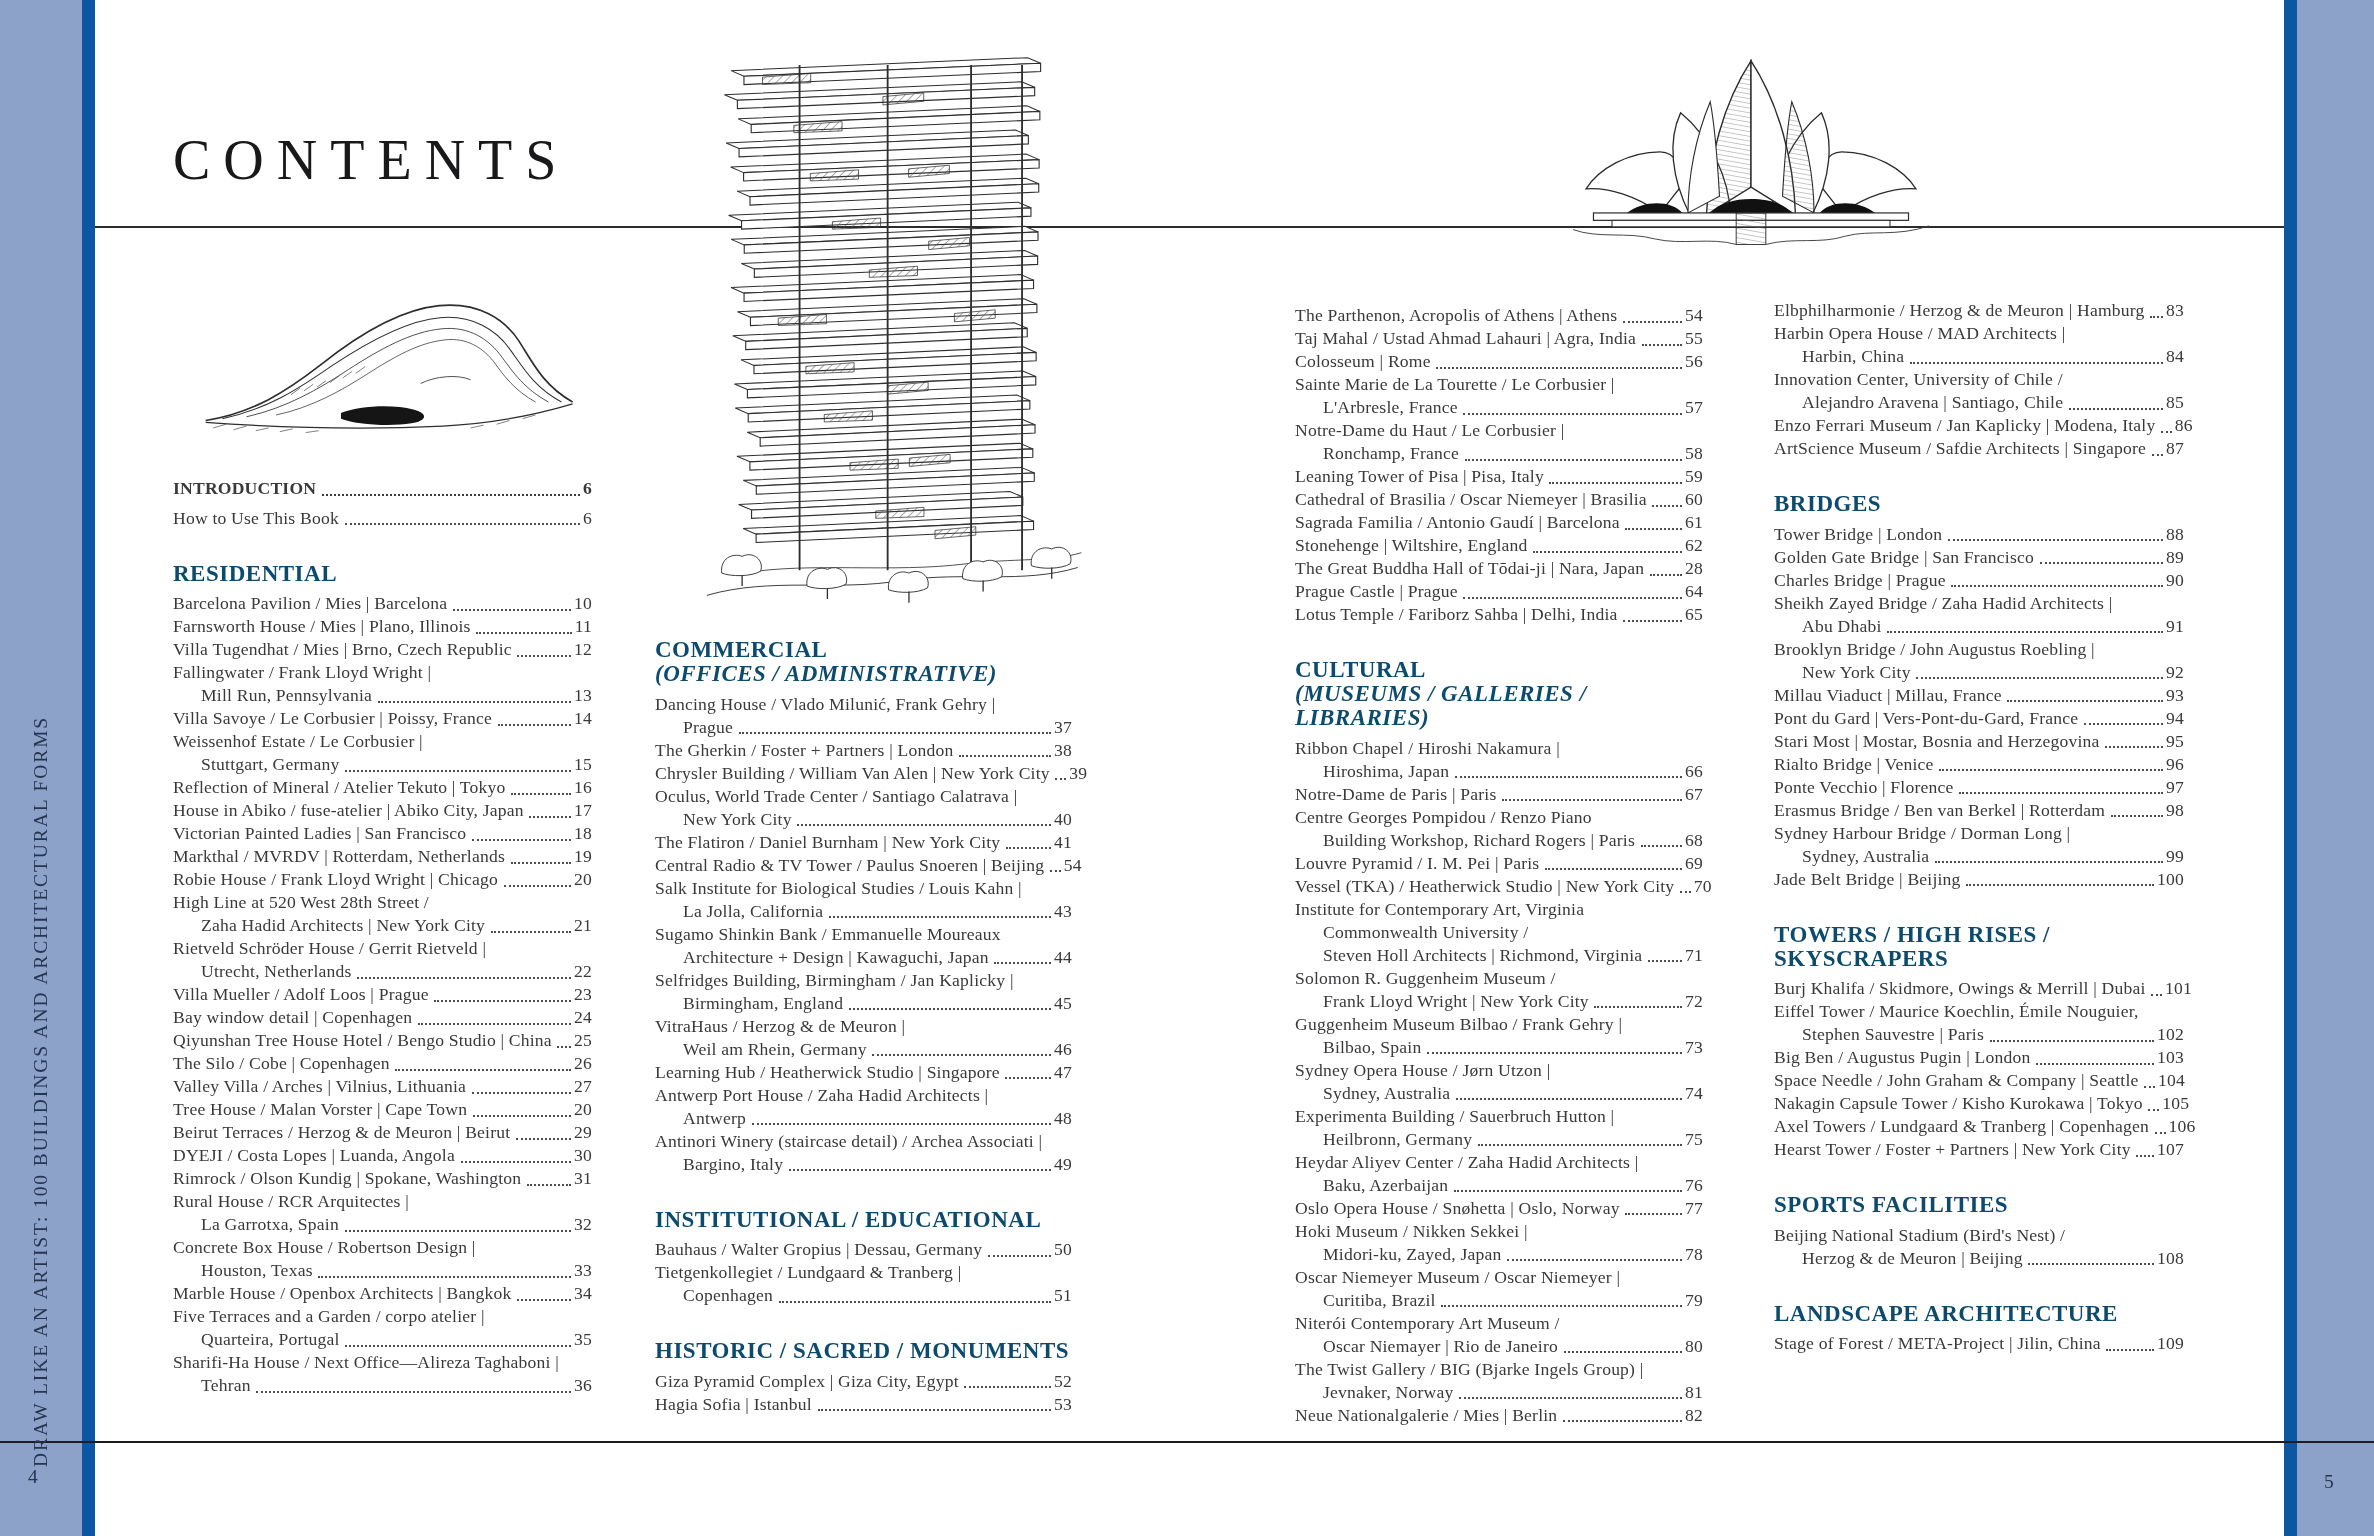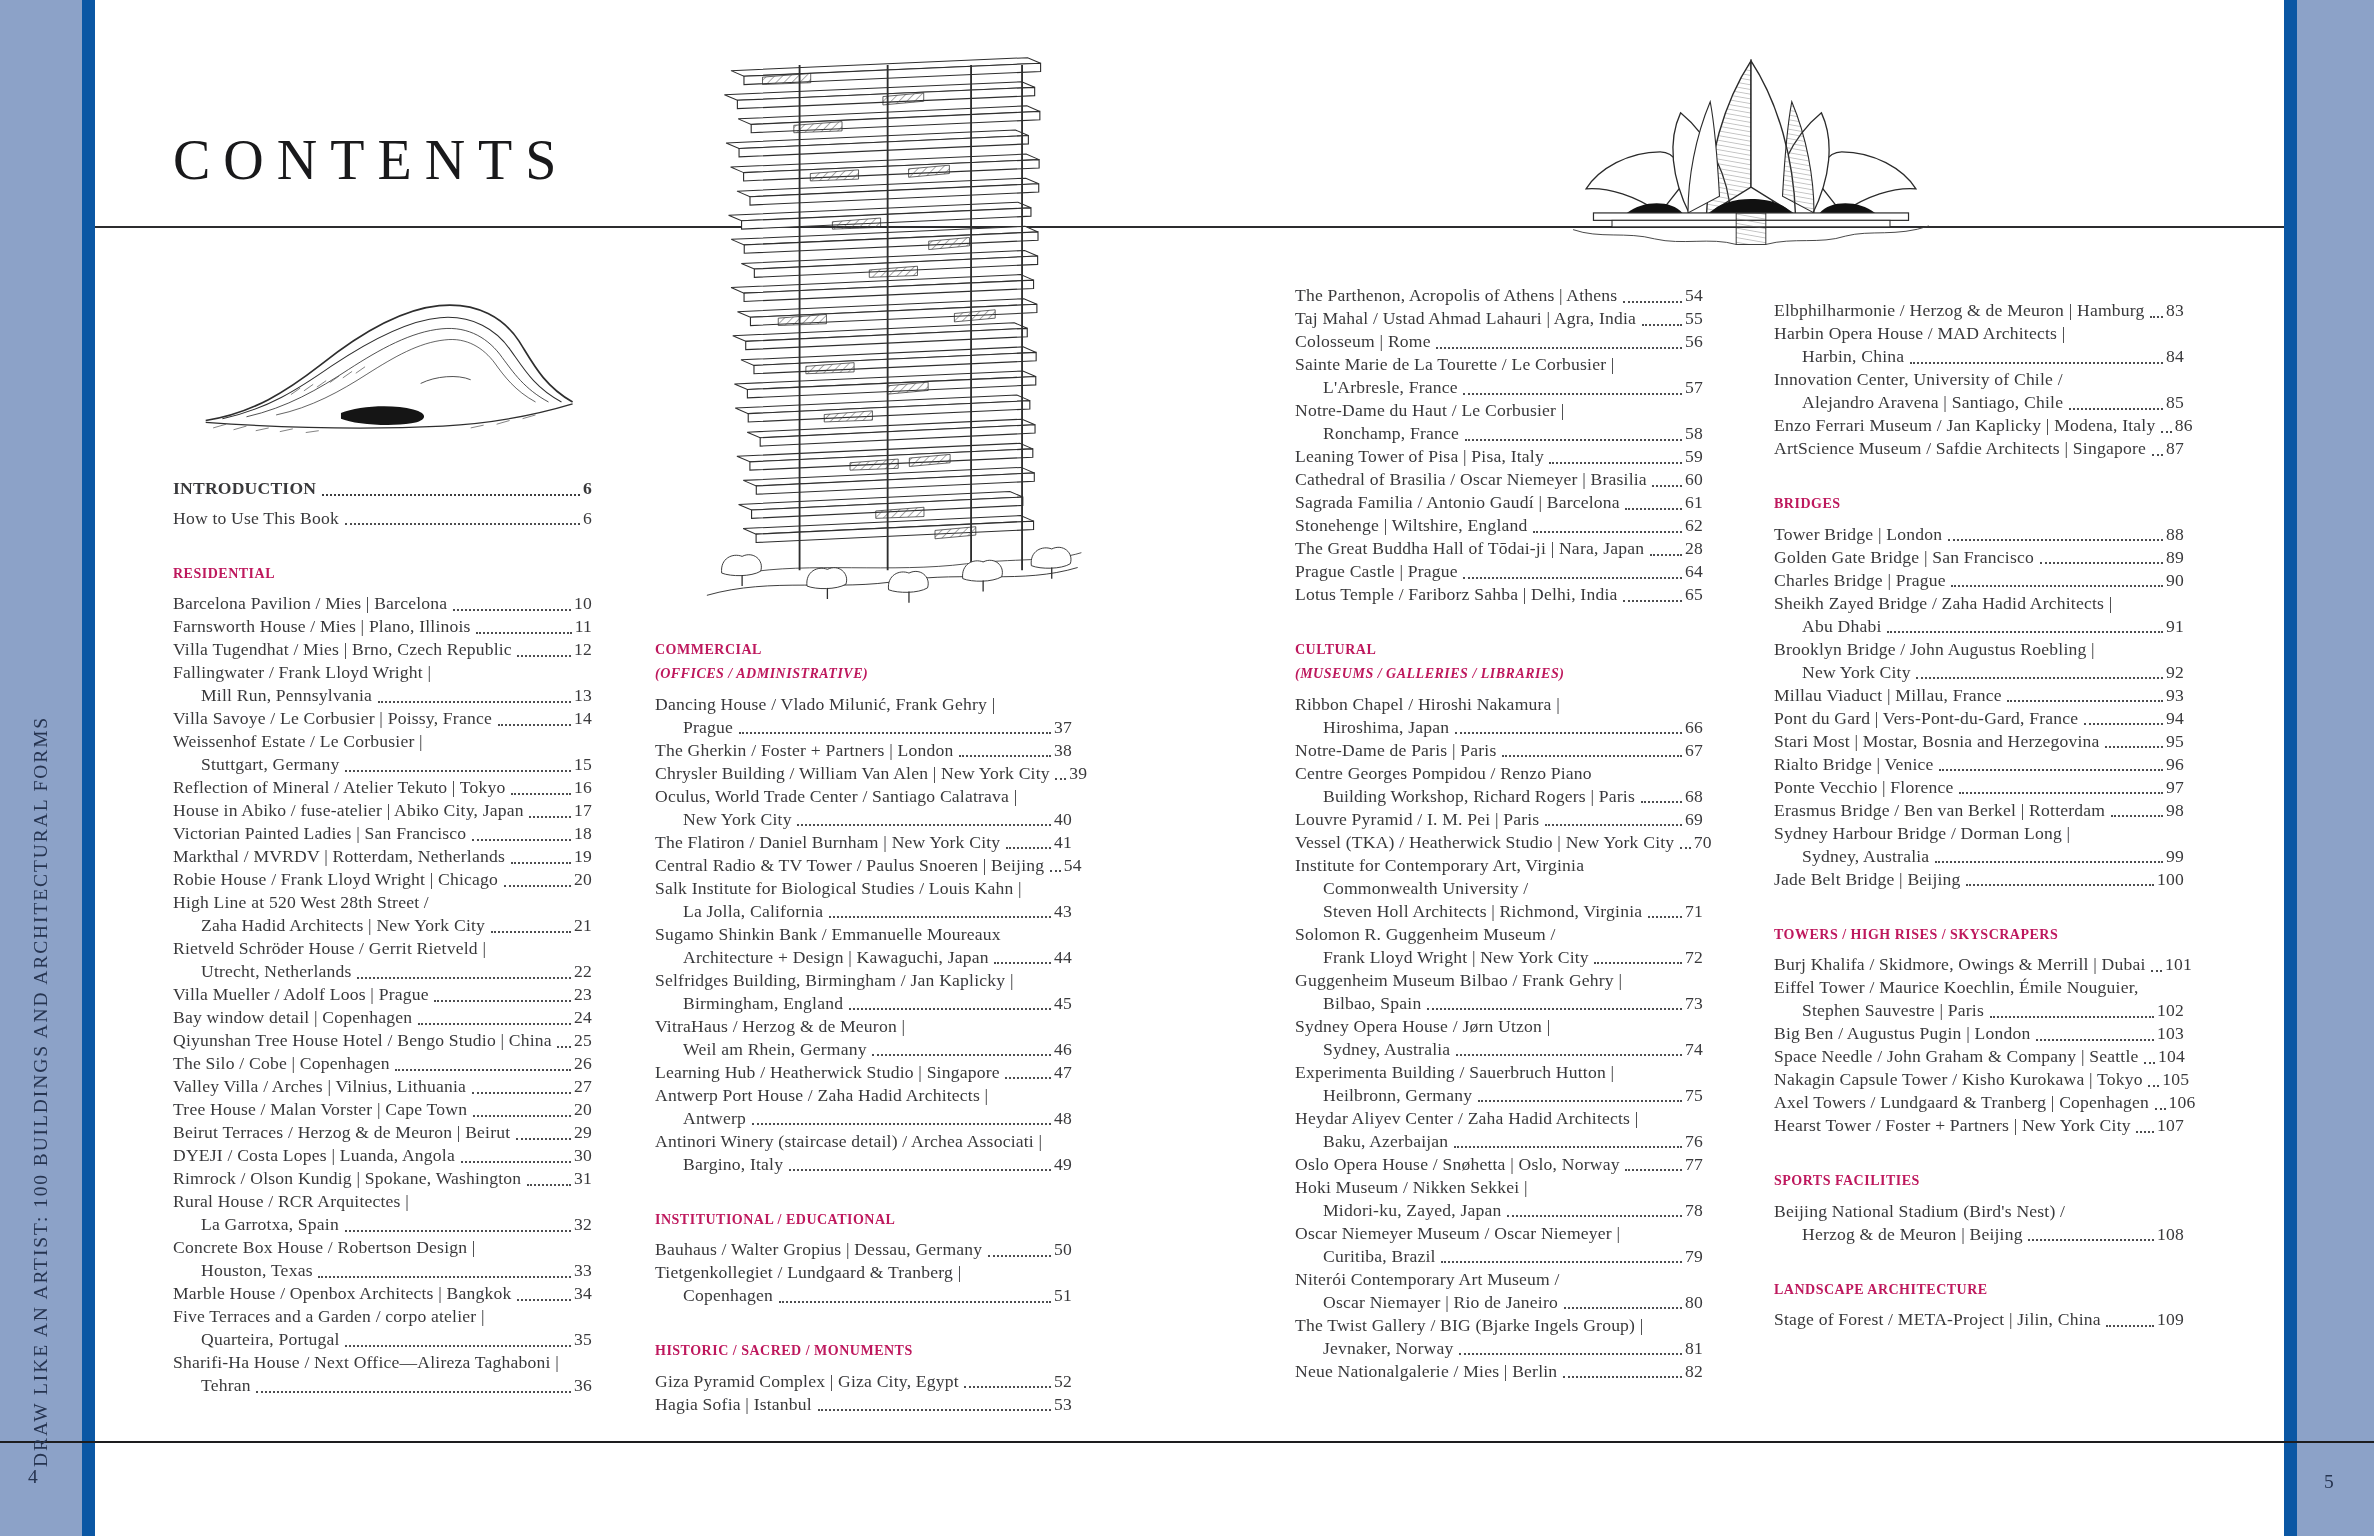--- a/index.html
+++ b/index.html
@@ -29,25 +29,25 @@
     writing-mode:vertical-rl;transform:rotate(180deg);
     font-size:19.5px;letter-spacing:1.9px;color:#263450;white-space:nowrap;
   }
   .folio{position:absolute;font-size:19.5px;color:#263450;}
   #folio-left{left:28px;top:1466px;}
   #folio-right{left:2324px;top:1471px;}
   
   .col{position:absolute;}
   #col1{left:173px;top:477px;width:419px;}
   #col2{left:655px;top:638px;width:417px;}
-  #col3{left:1295px;top:284px;width:408px;}
+  #col3{left:1295px;top:304px;width:408px;}
   #col4{left:1774px;top:299px;width:410px;}
   .col > :first-child{margin-top:0;}
-  .sec-heading{margin-top:32px;margin-bottom:6.5px;font-weight:700;color:#be185d;
-    font-size:14px;line-height:24px;letter-spacing:0.5px;}
+  .sec-heading{margin-top:32px;margin-bottom:6.5px;font-weight:700;color:#0c4a6e;
+    font-size:23px;line-height:24px;letter-spacing:0.5px;}
   .sec-heading .h-sub{font-style:italic;}
   .toc-line{display:flex;align-items:flex-end;font-size:17.6px;line-height:23px;
     letter-spacing:0.2px;color:#39393b;}
   .toc-line .txt{white-space:nowrap;}
   .toc-line.cont{padding-left:28px;}
   .leader{flex:1;border-bottom:2px dotted #4d4d4f;margin:0 2.8px 4.2px 5.6px;min-width:11px;}
   .pg{white-space:nowrap;}
   .sec-heading.toc-line{align-items:flex-end;}
   .sec-heading .leader{border-bottom-color:#3b3b3d;}
   .spacer{height:22px;}

